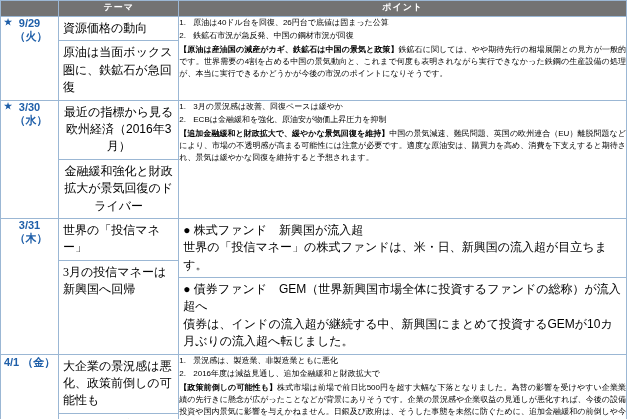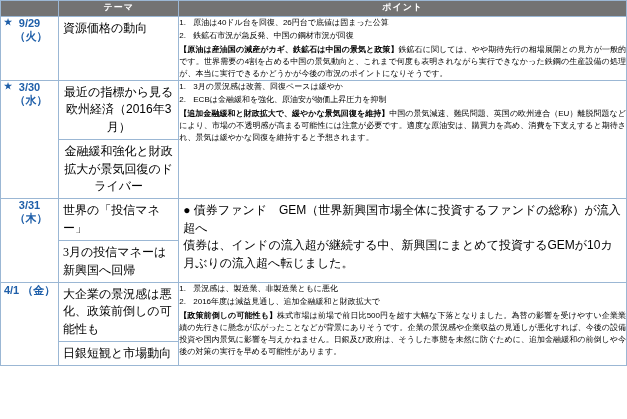--- a/index.html
+++ b/index.html
@@ -147,20 +147,23 @@
       <td class="date-cell">
         <span class="star">★</span>
         <span class="dt">9/29</span><span class="dow">（火）</span>
       </td>
       <td class="theme-cell" style="padding:0;">
         <table class="inner-split">
           <tbody>
               <tr>
                 <td>資源価格の動向</td>
               </tr>
+          <tr>
+                <td>原油は当面ボックス圏に、鉄鉱石が急回復</td>
+              </tr>
         </tbody>
           </table>
       </td>
       <td class="point-cell">
         <ol class="pt-list">
           <li>原油は40ドル台を回復、26円台で底値は固まった公算</li>
           <li>鉄鉱石市況が急反発、中国の鋼材市況が回復</li>
         </ol>
         <div class="sub-block"><span class="bold">【原油は産油国の減産がカギ、鉄鉱石は中国の景気と政策】</span><span>鉄鉱石に関しては、やや期待先行の相場展開との見方が一般的です。世界需要の4割を占める中国の景気動向と、これまで何度も表明されながら実行できなかった鉄鋼の生産設備の処理が、本当に実行できるかどうかが今後の市況のポイントになりそうです。</span></div>
       </td>
@@ -205,20 +208,26 @@
               </tr>
           <tr>
                 <td>3月の投信マネーは新興国へ回帰</td>
               </tr>
         </tbody>
           </table>
       </td>
       <td class="point-cell" style="padding:0;">
         <table class="inner-split">
           <tbody>
+              <tr>
+            <td>
+              <div>● 株式ファンド　新興国が流入超</div>
+              <div>世界の「投信マネー」の株式ファンドは、米・日、新興国の流入超が目立ちます。</div>
+            </td>
+          </tr>
           <tr>
             <td>
               <div>● 債券ファンド　GEM（世界新興国市場全体に投資するファンドの総称）が流入超へ</div>
               <div>債券は、インドの流入超が継続する中、新興国にまとめて投資するGEMが10カ月ぶりの流入超へ転じました。</div>
             </td>
           </tr>
         </tbody>
           </table>
       </td>
     </tr>

